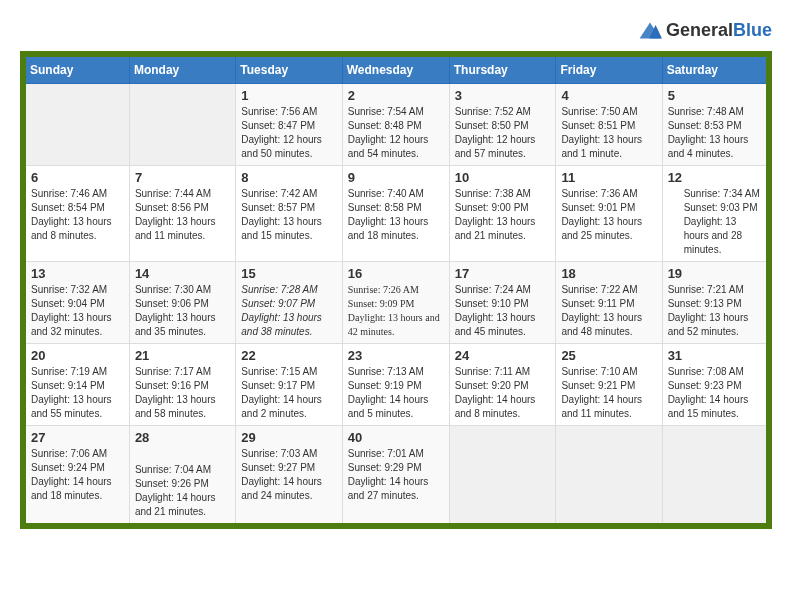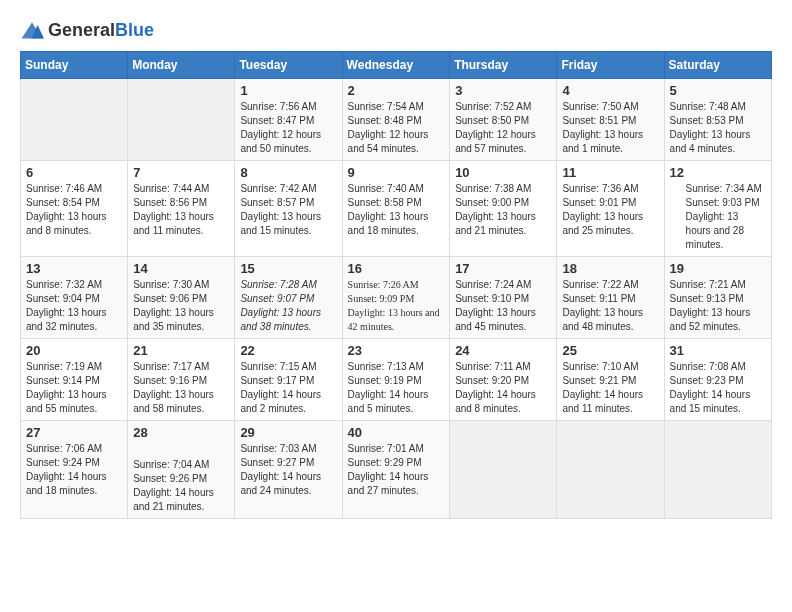--- a/index.html
+++ b/index.html
@@ -5,21 +5,21 @@
     * { box-sizing: border-box; margin: 0; padding: 0; }
     body {
       font-family: Arial, sans-serif;
       background: #fff;
       width: 792px;
       min-height: 612px;
       padding: 20px;
     }
     .header {
       display: flex;
-      justify-content: space-between;
+      justify-content: flex-end;
       align-items: flex-start;
       margin-bottom: 10px;
     }
     .logo {
       display: flex;
       align-items: center;
       gap: 4px;
     }
     .logo-text-general {
       font-size: 18px;
@@ -43,21 +43,21 @@
       font-weight: bold;
       color: #333;
     }
     .location-title {
       font-size: 14px;
       color: #333;
     }
     table {
       width: 100%;
       border-collapse: collapse;
-      border: 1px solid #4d7c0f;
+      border: 6px solid #4d7c0f;
     }
     thead tr th {
       background-color: #3a7cc1;
       color: #fff;
       font-size: 12px;
       font-weight: bold;
       padding: 6px 4px;
       text-align: left;
       border: 1px solid #2a6ebb;
     }

